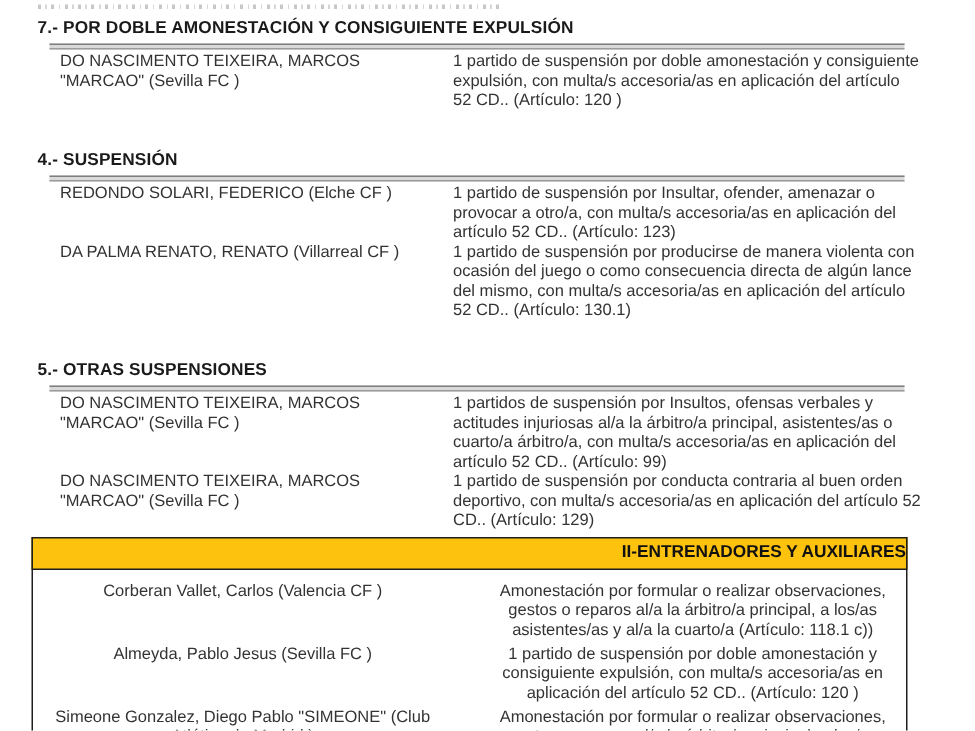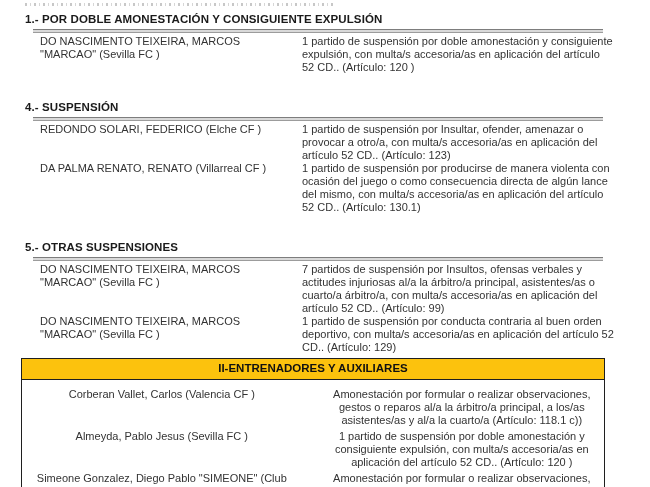--- a/index.html
+++ b/index.html
@@ -38,39 +38,39 @@
 
   
   .coaches-table {
     margin: 4px 0 0 21px; width: 582px;
     border-left: 1px solid #1f1f1f; border-right: 1px solid #1f1f1f;
     min-height: 200px;
   }
   .banner {
     background: #FCC20D; border: 1px solid #1f1f1f;
     margin-left: -1px; margin-right: -1px;
-    text-align: center; font-weight: bold; color: #111111;
+    text-align: right; font-weight: bold; color: #111111;
     font-size: 11.5px; line-height: 13px; padding: 3px 0 4px 0;
   }
   .coach-rows { padding: 8px 0 0 12px; }
   .coach-row { display: flex; align-items: flex-start; margin-bottom: 3px; text-align: center; }
   .coach-row .name { width: 266px; padding-right: 6px; }
   .coach-row .sanction { width: 296px; margin-left: 24px; }
 </style>
 </head>
 <body>
 
 <div class="page">
 
   <div class="top-remnant"></div>
 
   <div class="content">
 
     <div class="section sec-3">
-      <div class="section-title">1.- POR DOBLE AMONESTACIÓN Y CONSIGUIENTE EXPULSIÓN</div>
+      <div class="section-title">7.- POR DOBLE AMONESTACIÓN Y CONSIGUIENTE EXPULSIÓN</div>
       <div class="rule"></div>
       <div class="rows">
         <div class="row">
           <div class="name">DO NASCIMENTO TEIXEIRA, MARCOS "MARCAO" (Sevilla FC )</div>
           <div class="sanction">1 partido de suspensión por doble amonestación y consiguiente expulsión, con multa/s accesoria/as en aplicación del artículo 52 CD.. (Artículo: 120 )</div>
         </div>
       </div>
     </div>
 
     <div class="section sec-4">
@@ -87,21 +87,21 @@
         </div>
       </div>
     </div>
 
     <div class="section sec-5">
       <div class="section-title">5.- OTRAS SUSPENSIONES</div>
       <div class="rule"></div>
       <div class="rows">
         <div class="row">
           <div class="name">DO NASCIMENTO TEIXEIRA, MARCOS "MARCAO" (Sevilla FC )</div>
-          <div class="sanction">7 partidos de suspensión por Insultos, ofensas verbales y actitudes injuriosas al/a la árbitro/a principal, asistentes/as o cuarto/a árbitro/a, con multa/s accesoria/as en aplicación del artículo 52 CD.. (Artículo: 99)</div>
+          <div class="sanction">1 partidos de suspensión por Insultos, ofensas verbales y actitudes injuriosas al/a la árbitro/a principal, asistentes/as o cuarto/a árbitro/a, con multa/s accesoria/as en aplicación del artículo 52 CD.. (Artículo: 99)</div>
         </div>
         <div class="row">
           <div class="name">DO NASCIMENTO TEIXEIRA, MARCOS "MARCAO" (Sevilla FC )</div>
           <div class="sanction">1 partido de suspensión por conducta contraria al buen orden deportivo, con multa/s accesoria/as en aplicación del artículo 52 CD.. (Artículo: 129)</div>
         </div>
       </div>
     </div>
 
     <div class="coaches-table">
       <div class="banner">II-ENTRENADORES Y AUXILIARES</div>

